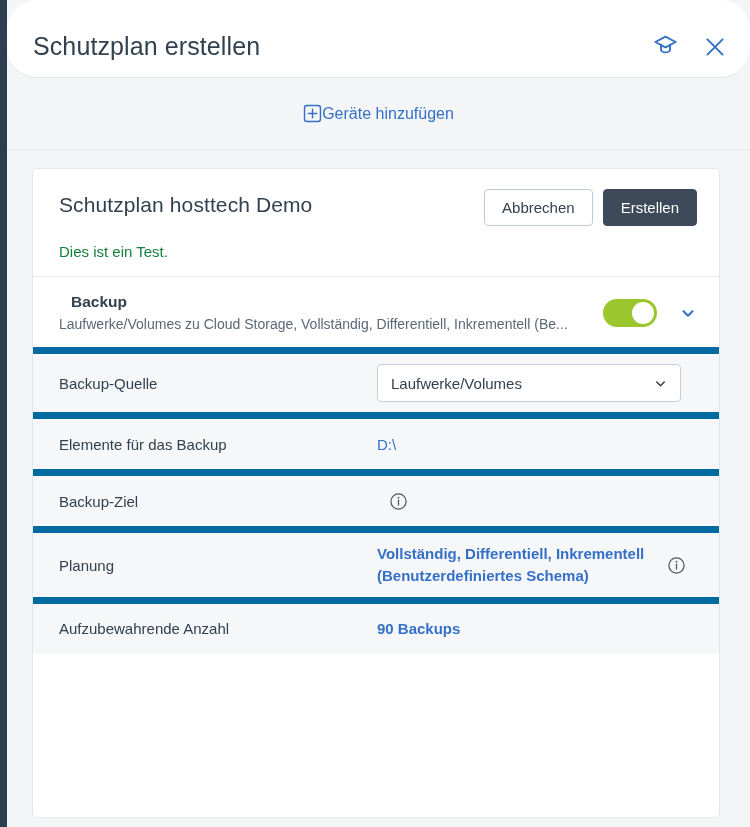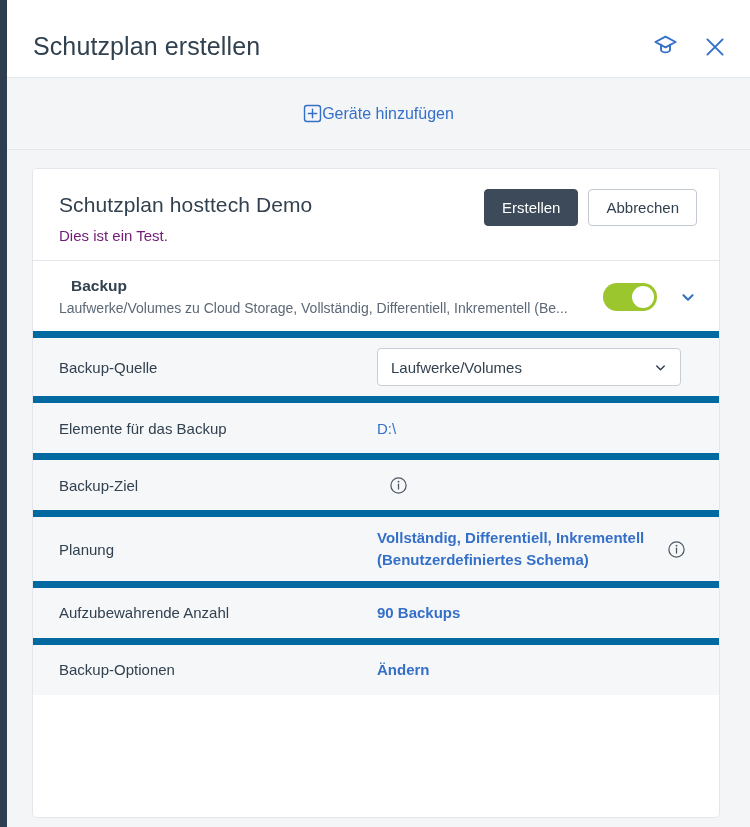--- a/index.html
+++ b/index.html
@@ -39,20 +39,21 @@
   .titlebar {
     position: absolute;
     left: 7px; top: 0;
     width: 743px;
     height: 78px;
     background: #ffffff;
     border-bottom: 1px solid #e3e6ea;
     display: flex;
     align-items: center;
     padding: 16px 18px 0 26px;
+    border-radius: 30px;
   }
   .titlebar h1 {
     font-size: 25px;
     font-weight: 400;
     color: #32414f;
     letter-spacing: 0.1px;
     white-space: nowrap;
   }
   .titlebar-actions {
     margin-left: auto;
@@ -137,22 +138,22 @@
     border: 1px solid #c3c9d1;
     color: #32414f;
   }
   .btn-primary {
     background: #3d4a5a;
     border: 1px solid #3d4a5a;
     color: #ffffff;
   }
   .plan-desc {
     font-size: 15px;
-    color: #701a75;
-    margin-top: 1px;
+    color: #15803d;
+    margin-top: 17px;
   }
 
   
   .module {
     border-top: 1px solid #e3e6ea;
     background: #ffffff;
     padding: 16px 22px 15px 26px;
     display: flex;
     align-items: center;
   }
@@ -284,22 +285,22 @@
       <span>Geräte hinzufügen</span>
     </button>
   </div>
 
   <div class="card">
 
     <div class="card-head">
       <div class="card-head-row">
         <div class="plan-title">Schutzplan hosttech Demo</div>
         <div class="head-buttons">
+          <button class="btn btn-secondary">Abbrechen</button>
           <button class="btn btn-primary">Erstellen</button>
-          <button class="btn btn-secondary">Abbrechen</button>
         </div>
       </div>
       <div class="plan-desc">Dies ist ein Test.</div>
     </div>
 
     <div class="module">
       <div class="module-text">
         <div class="module-title">Backup</div>
         <div class="module-sub">Laufwerke/Volumes zu Cloud Storage, Vollständig, Differentiell, Inkrementell (Be...</div>
       </div>
@@ -354,21 +355,16 @@
               <path d="M10 8.6v5.1" stroke-linecap="round"></path>
               <circle cx="10" cy="6" r="0.95" fill="#4a5763" stroke="none"></circle>
             </svg>
           </div>
         </div>
         <div class="row">
           <div class="row-label">Aufzubewahrende Anzahl</div>
           <div class="row-value link strong">90 Backups</div>
           <div class="row-info"></div>
         </div>
-        <div class="row">
-          <div class="row-label">Backup-Optionen</div>
-          <div class="row-value link strong">Ändern</div>
-          <div class="row-info"></div>
-        </div>
       </div>
 
   </div>
 </div>
 
 </body></html>

